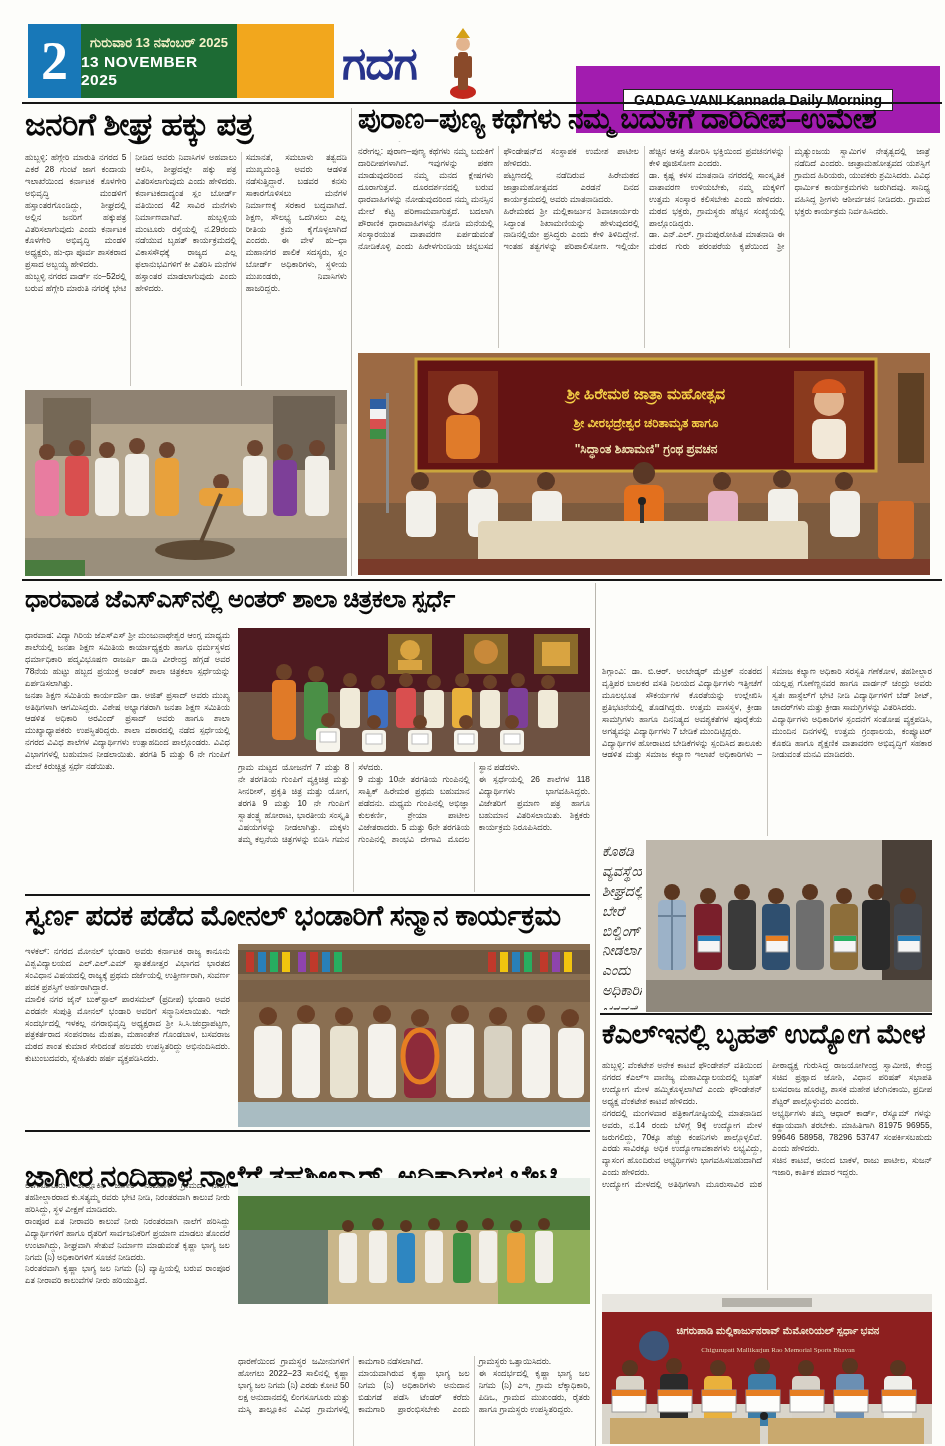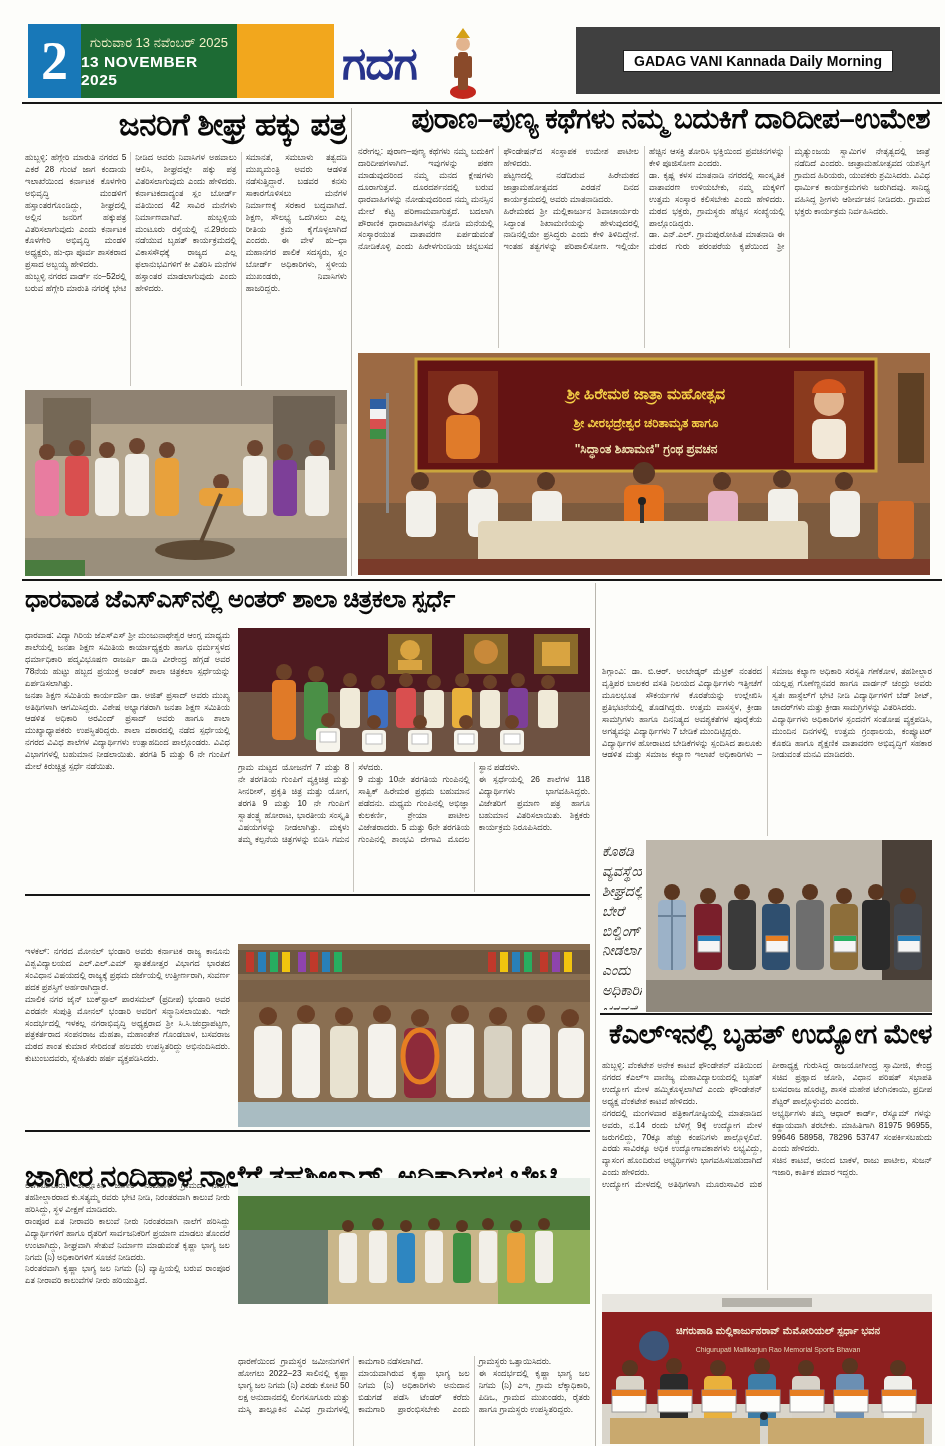--- a/index.html
+++ b/index.html
@@ -6,47 +6,47 @@
   .page {
     position:relative; width:945px; height:1446px; margin:0 auto;
     background:#fdfdfa; overflow:hidden;
     font-family:"Liberation Sans", sans-serif; color:#1a1a1a;
   }
   .abs { position:absolute; box-sizing:border-box; }
   .headline {
     font-weight:800; color:#090909; line-height:1.1; letter-spacing:-0.5px;
     overflow:hidden;
   }
-  .center { text-align:right; }
+  .center { text-align:left; }
   .body-text {
     font-size:8.4px; line-height:1.42; text-align:justify; color:#26241f;
     white-space:pre-line; overflow:hidden;
   }
   .cols-2 { columns:2; column-gap:10px; column-rule:1px solid #c7c4bd; }
   .cols-3 { columns:3; column-gap:9px;  column-rule:1px solid #c7c4bd; }
   .cols-4 { columns:4; column-gap:10px; column-rule:1px solid #c7c4bd; }
   .hrule { background:#161616; }
   .vrule { background:#b9b6ae; width:1px; }
   .photo { overflow:hidden; background:#15803d; }
   .photo svg { display:block; width:100%; height:100%; }
   
   .pagenum {
     background:#1878b8; color:#ffffff; font-family:"Liberation Serif", serif;
     font-weight:bold; font-size:54px; display:flex; align-items:center; justify-content:center;
   }
   .datebox {
     background:#1d6b34; display:flex; flex-direction:column; align-items:center; justify-content:center;
   }
-  .datebox .kn { color:#f6f2c8; font-size:13px; font-weight:normal; line-height:1.5; }
+  .datebox .kn { color:#f6f2c8; font-size:13px; font-weight:bold; line-height:1.5; }
   .datebox .en { color:#ffffff; font-size:15.5px; font-weight:bold; letter-spacing:0.5px; }
   .ybox { background:#f2a71d; }
   .logo-gadag { color:#27348b; font-weight:800; font-size:45px; line-height:64px; letter-spacing:-1px; }
   .logo-vani  { color:#c3281e; font-weight:800; font-size:40px; line-height:44px; letter-spacing:-1px; }
   .logo-tag   { color:#c3281e; font-weight:bold; font-size:7px; line-height:10px; }
-  .brandbox { background:#404040; display:flex; align-items:center; justify-content:center; }
+  .brandbox { background:#a21caf; display:flex; align-items:center; justify-content:center;margin-top:39px; }
   .brandstrip {
     background:#ffffff; border:1px solid #222; color:#0a0a0a;
     font-weight:bold; font-size:14px; padding:2px 10px; white-space:nowrap;
   }
 </style>
 </head>
 <body>
 
 <div class="page">
 
@@ -261,20 +261,21 @@
       <rect x="120" y="96" width="22" height="16" fill="#f5f5f5" stroke="#999"></rect>
         <rect x="120" y="96" width="22" height="5" fill="#e67e22"></rect>
       <rect x="188" y="96" width="22" height="16" fill="#f5f5f5" stroke="#999"></rect>
         <rect x="188" y="96" width="22" height="5" fill="#27ae60"></rect>
       <rect x="252" y="96" width="22" height="16" fill="#f5f5f5" stroke="#999"></rect>
         <rect x="252" y="96" width="22" height="5" fill="#2980b9"></rect>
     </svg>
   </div>
 
   <div class="abs hrule" style="left:25px; top:894px; width:565px; height:2px;"></div>
+  <div class="abs headline" style="left:25px; top:901px; width:565px; height:38px; font-size:28px;">ಸ್ವರ್ಣ ಪದಕ ಪಡೆದ ಮೋನಲ್ ಭಂಡಾರಿಗೆ ಸನ್ಮಾನ ಕಾರ್ಯಕ್ರಮ</div>
   <div class="abs body-text" style="left:25px; top:946px; width:205px; height:180px;">ಇಳಕಲ್: ನಗರದ ಮೋನಲ್ ಭಂಡಾರಿ ಅವರು ಕರ್ನಾಟಕ ರಾಜ್ಯ ಕಾನೂನು ವಿಶ್ವವಿದ್ಯಾಲಯದ ಎಲ್.ಎಲ್.ಎಮ್ ಸ್ನಾತಕೋತ್ತರ ವಿಭಾಗದ ಭಾರತದ ಸಂವಿಧಾನ ವಿಷಯದಲ್ಲಿ ರಾಜ್ಯಕ್ಕೆ ಪ್ರಥಮ ದರ್ಜೆಯಲ್ಲಿ ಉತ್ತೀರ್ಣರಾಗಿ, ಸುವರ್ಣ ಪದಕ ಪ್ರಶಸ್ತಿಗೆ ಅರ್ಹರಾಗಿದ್ದಾರೆ.
 ಮಾಲಿಕ ನಗರ ಜೈನ್ ಬುಕ್‌ಸ್ಟಾಲ್ ಪಾರಸಮಲ್ (ಪ್ರದೀಪ) ಭಂಡಾರಿ ಅವರ ಎರಡನೇ ಸುಪುತ್ರಿ ಮೋನಲ್ ಭಂಡಾರಿ ಅವರಿಗೆ ಸನ್ಮಾನಿಸಲಾಯಿತು. ಇದೇ ಸಂದರ್ಭದಲ್ಲಿ ಇಳಕಲ್ಲ ನಗರಾಭಿವೃದ್ಧಿ ಅಧ್ಯಕ್ಷರಾದ ಶ್ರೀ ಸಿ.ಸಿ.ಚಂದ್ರಾಪಟ್ಟಣ, ಪತ್ರಕರ್ತರಾದ ಸಂಪನರಾಜ ಮೆಹತಾ, ಮಹಾಂತೇಶ ಗೊಂಡಬಾಳ, ಬಸವರಾಜ ಮಠದ ಶಾಂತ ಕುಮಾರ ಸೇರಿದಂತೆ ಹಲವರು ಉಪಸ್ಥಿತರಿದ್ದು ಅಭಿನಂದಿಸಿದರು. ಕುಟುಂಬದವರು, ಸ್ನೇಹಿತರು ಹರ್ಷ ವ್ಯಕ್ತಪಡಿಸಿದರು.</div>
 
   <div class="abs photo" style="left:238px; top:944px; width:352px; height:183px;">
     <svg viewBox="0 0 352 183" preserveAspectRatio="none">
       <rect width="352" height="183" fill="#8a6f52"></rect>
       <rect x="0" y="6" width="352" height="24" fill="#6e5740"></rect>
       <rect x="8" y="8" width="8" height="20" fill="#c0392b"></rect>
         <rect x="20" y="8" width="8" height="20" fill="#2980b9"></rect>
         <rect x="32" y="8" width="8" height="20" fill="#27ae60"></rect>
@@ -351,21 +352,21 @@
 ಈ ಸಂದರ್ಭದಲ್ಲಿ ಕೃಷ್ಣಾ ಭಾಗ್ಯ ಜಲ ನಿಗಮ (ನಿ) ಎಇ, ಗ್ರಾಮ ಲೆಕ್ಕಾಧಿಕಾರಿ, ಪಿಡಿಒ, ಗ್ರಾಮದ ಮುಖಂಡರು, ರೈತರು ಹಾಗೂ ಗ್ರಾಮಸ್ಥರು ಉಪಸ್ಥಿತರಿದ್ದರು.</div>
 
   <div class="abs hrule" style="left:600px; top:1013px; width:332px; height:2px;"></div>
   <div class="abs headline center" style="left:602px; top:1020px; width:330px; height:36px; font-size:27px;">ಕೆಎಲ್‌ಇನಲ್ಲಿ ಬೃಹತ್ ಉದ್ಯೋಗ ಮೇಳ</div>
   <div class="abs body-text cols-2" style="left:602px; top:1060px; width:330px; height:230px;">ಹುಬ್ಬಳ್ಳಿ: ವೆಂಕಟೇಶ ಅನೇಕ ಕಾಟವೆ ಫೌಂಡೇಶನ್ ವತಿಯಿಂದ ನಗರದ ಕೆಎಲ್‌ಇ ವಾಣಿಜ್ಯ ಮಹಾವಿದ್ಯಾಲಯದಲ್ಲಿ ಬೃಹತ್ ಉದ್ಯೋಗ ಮೇಳ ಹಮ್ಮಿಕೊಳ್ಳಲಾಗಿದೆ ಎಂದು ಫೌಂಡೇಶನ್ ಅಧ್ಯಕ್ಷ ವೆಂಕಟೇಶ ಕಾಟವೆ ಹೇಳಿದರು.
 ನಗರದಲ್ಲಿ ಮಂಗಳವಾರ ಪತ್ರಿಕಾಗೋಷ್ಠಿಯಲ್ಲಿ ಮಾತನಾಡಿದ ಅವರು, ನ.14 ರಂದು ಬೆಳಿಗ್ಗೆ 9ಕ್ಕೆ ಉದ್ಯೋಗ ಮೇಳ ಜರುಗಲಿದ್ದು, 70ಕ್ಕೂ ಹೆಚ್ಚು ಕಂಪನಿಗಳು ಪಾಲ್ಗೊಳ್ಳಲಿವೆ. ಎರಡು ಸಾವಿರಕ್ಕೂ ಅಧಿಕ ಉದ್ಯೋಗಾವಕಾಶಗಳು ಲಭ್ಯವಿದ್ದು, ವ್ಯಾಸಂಗ ಹೊಂದಿರುವ ಅಭ್ಯರ್ಥಿಗಳು ಭಾಗವಹಿಸಬಹುದಾಗಿದೆ ಎಂದು ಹೇಳಿದರು.
 ಉದ್ಯೋಗ ಮೇಳದಲ್ಲಿ ಅತಿಥಿಗಳಾಗಿ ಮೂರುಸಾವಿರ ಮಠ ಪೀಠಾಧ್ಯಕ್ಷ ಗುರುಸಿದ್ಧ ರಾಜಯೋಗೀಂದ್ರ ಸ್ವಾಮೀಜಿ, ಕೇಂದ್ರ ಸಚಿವ ಪ್ರಹ್ಲಾದ ಜೋಶಿ, ವಿಧಾನ ಪರಿಷತ್ ಸಭಾಪತಿ ಬಸವರಾಜ ಹೊರಟ್ಟಿ, ಶಾಸಕ ಮಹೇಶ ಟೆಂಗಿನಕಾಯಿ, ಪ್ರದೀಪ ಶೆಟ್ಟರ್ ಪಾಲ್ಗೊಳ್ಳುವರು ಎಂದರು.
 ಅಭ್ಯರ್ಥಿಗಳು ತಮ್ಮ ಆಧಾರ್ ಕಾರ್ಡ್, ರೆಸ್ಯೂಮ್ ಗಳನ್ನು ಕಡ್ಡಾಯವಾಗಿ ತರಬೇಕು. ಮಾಹಿತಿಗಾಗಿ 81975 96955, 99646 58958, 78296 53747 ಸಂಪರ್ಕಿಸಬಹುದು ಎಂದು ಹೇಳಿದರು.
 ಸಚಿನ ಕಾಟವೆ, ಆನಂದ ಬಾಕಳೆ, ರಾಜು ಪಾಟೀಲ, ಸುಜನ್ ಇಜಾರಿ, ಕಾರ್ತಿಕ ಪವಾರ ಇದ್ದರು.</div>
 
-  <div class="abs photo" style="left:602px; top:1294px; width:330px; height:150px;">
+  <div class="abs photo" style="left:602px; top:1294px; width:330px; height:150px;font-family:Liberation Serif, serif;">
     <svg viewBox="0 0 330 150" preserveAspectRatio="none">
       <rect width="330" height="150" fill="#d9d5cb"></rect>
       <rect x="0" y="0" width="330" height="18" fill="#e8e6e0"></rect>
       <rect x="120" y="4" width="90" height="9" fill="#b5b2aa"></rect>
       <rect x="0" y="18" width="330" height="92" fill="#8d1f1f"></rect>
       <circle cx="52" cy="52" r="15" fill="#2e5f8a" opacity="0.85"></circle>
       <text x="176" y="40" text-anchor="middle" font-size="10" font-weight="bold" fill="#f3e9cf">ಚಿಗರುಪಾಡಿ ಮಲ್ಲಿಕಾರ್ಜುನರಾವ್ ಮೆಮೋರಿಯಲ್ ಸ್ಪರ್ಧಾ ಭವನ</text>
       <text x="176" y="58" text-anchor="middle" font-size="7" fill="#e8d9b8">Chigurupati Mallikarjun Rao Memorial Sports Bhavan</text>
       <circle cx="28" cy="74" r="8" fill="#5a3620"></circle>
         <rect x="14" y="82" width="28" height="50" rx="5" fill="#d8d4c8"></rect>

